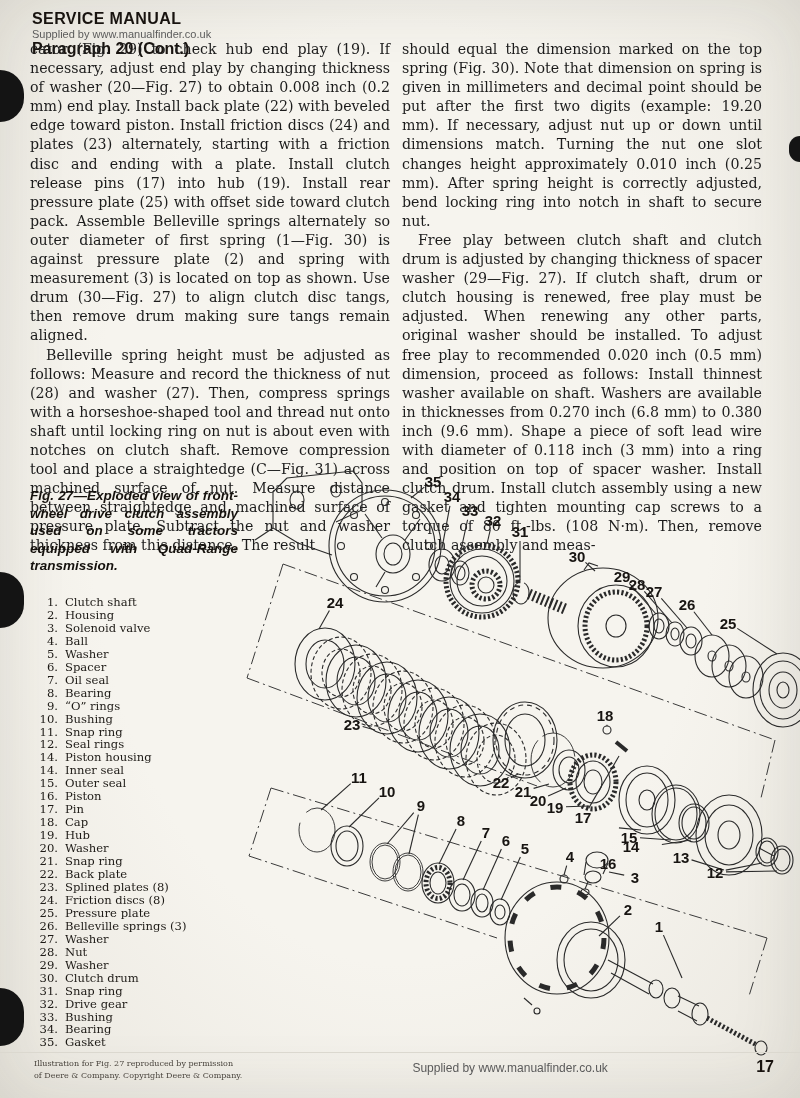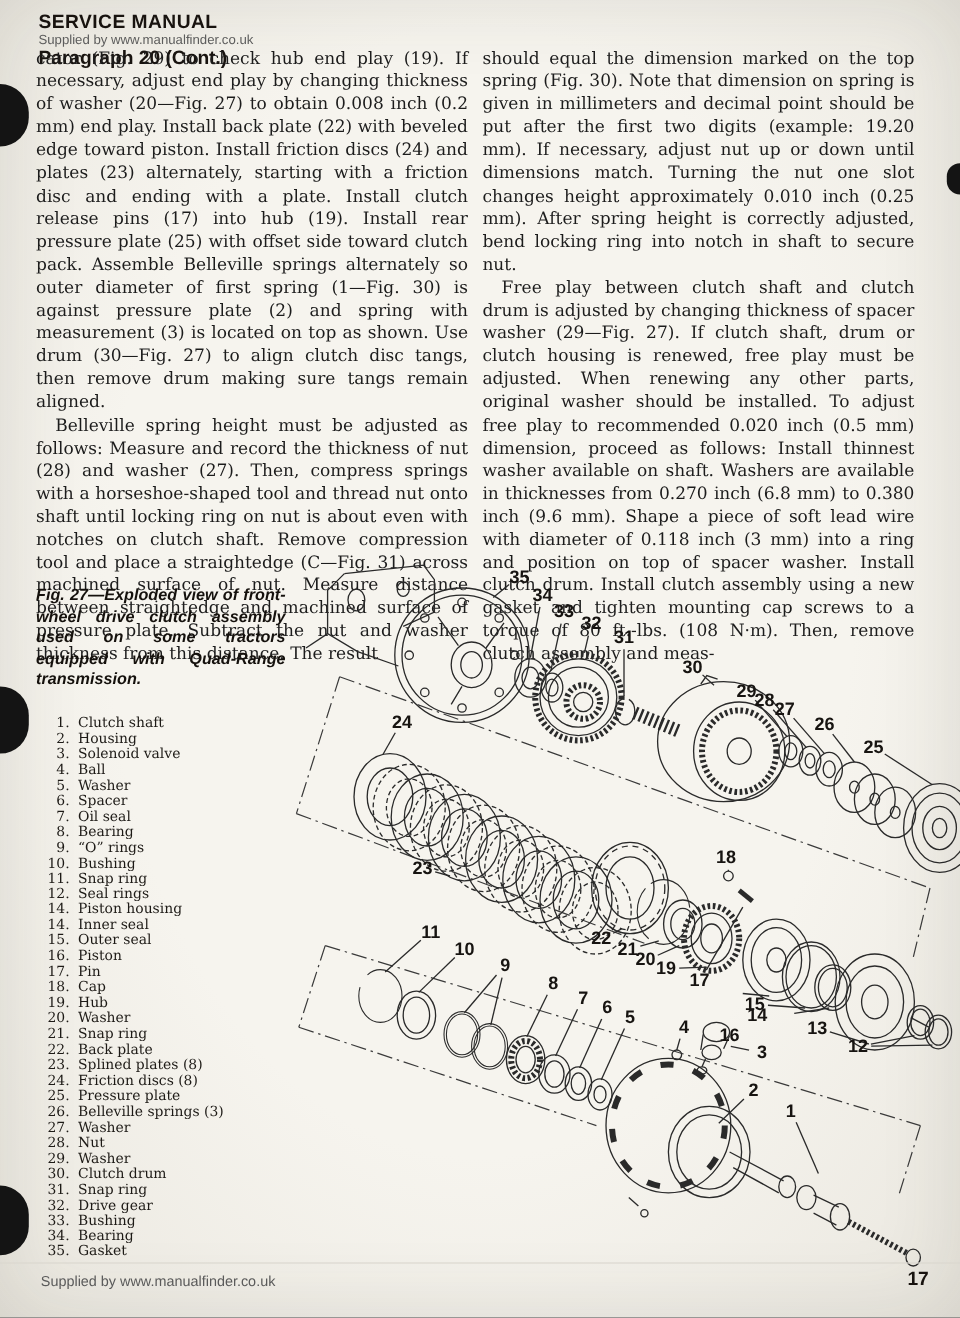--- a/index.html
+++ b/index.html
@@ -454,17 +454,21 @@
         <div class="callout" style="left: 290px; top: 380px;">5</div>
         <div class="callout" style="left: 335px; top: 388px;">4</div>
         <div class="callout" style="left: 400px; top: 409px;">3</div>
         <div class="callout" style="left: 393px; top: 441px;">2</div>
         <div class="callout" style="left: 424px; top: 458px;">1</div>
       </div>
   </div>
 
   <div class="footer-rule"></div>
   <div class="footer">
+    <div class="credit">
+      <div>Illustration for Fig. 27 reproduced by permission</div>
+      <div>of Deere &amp; Company. Copyright Deere &amp; Company.</div>
+    </div>
     <div class="supplied-bottom">Supplied by www.manualfinder.co.uk</div>
     <div class="page-number">17</div>
   </div>
 
 </div>
 
 </body></html>

